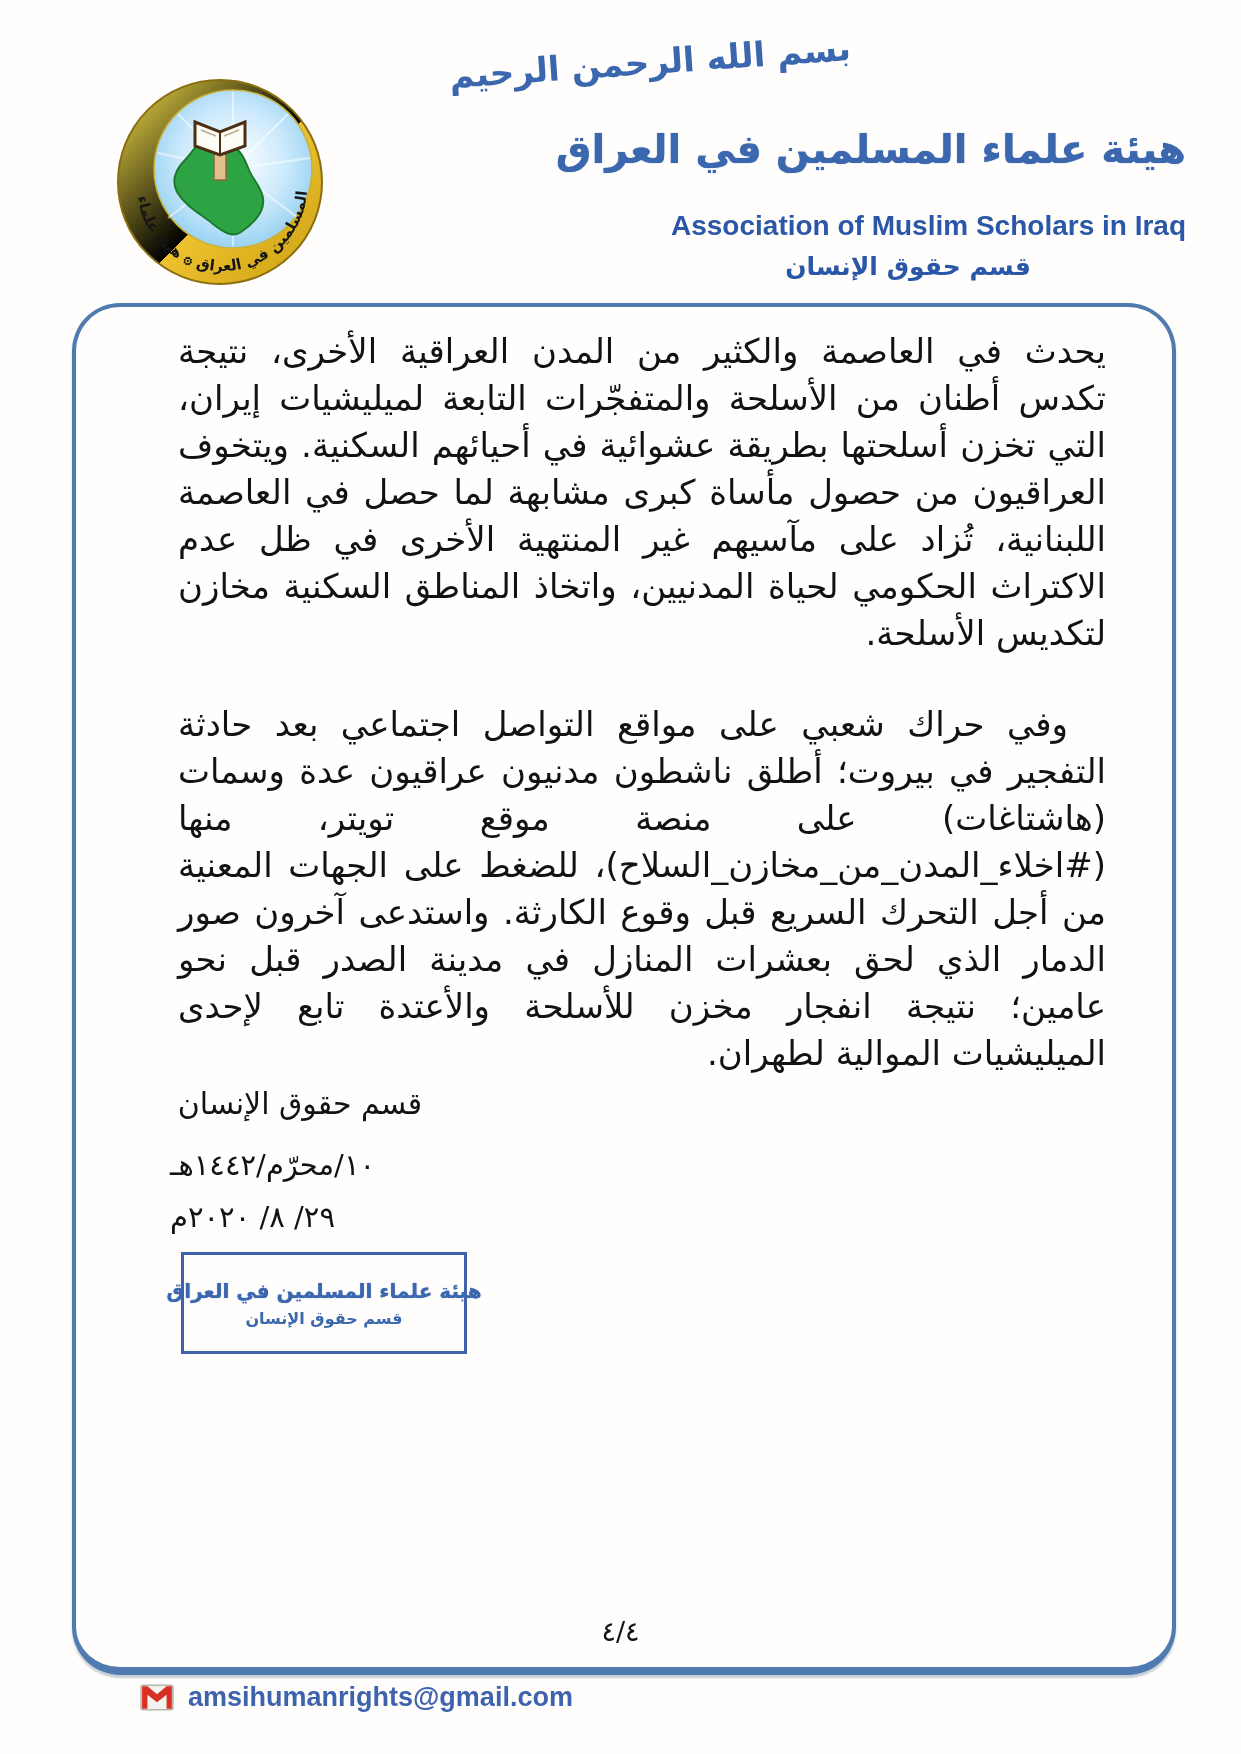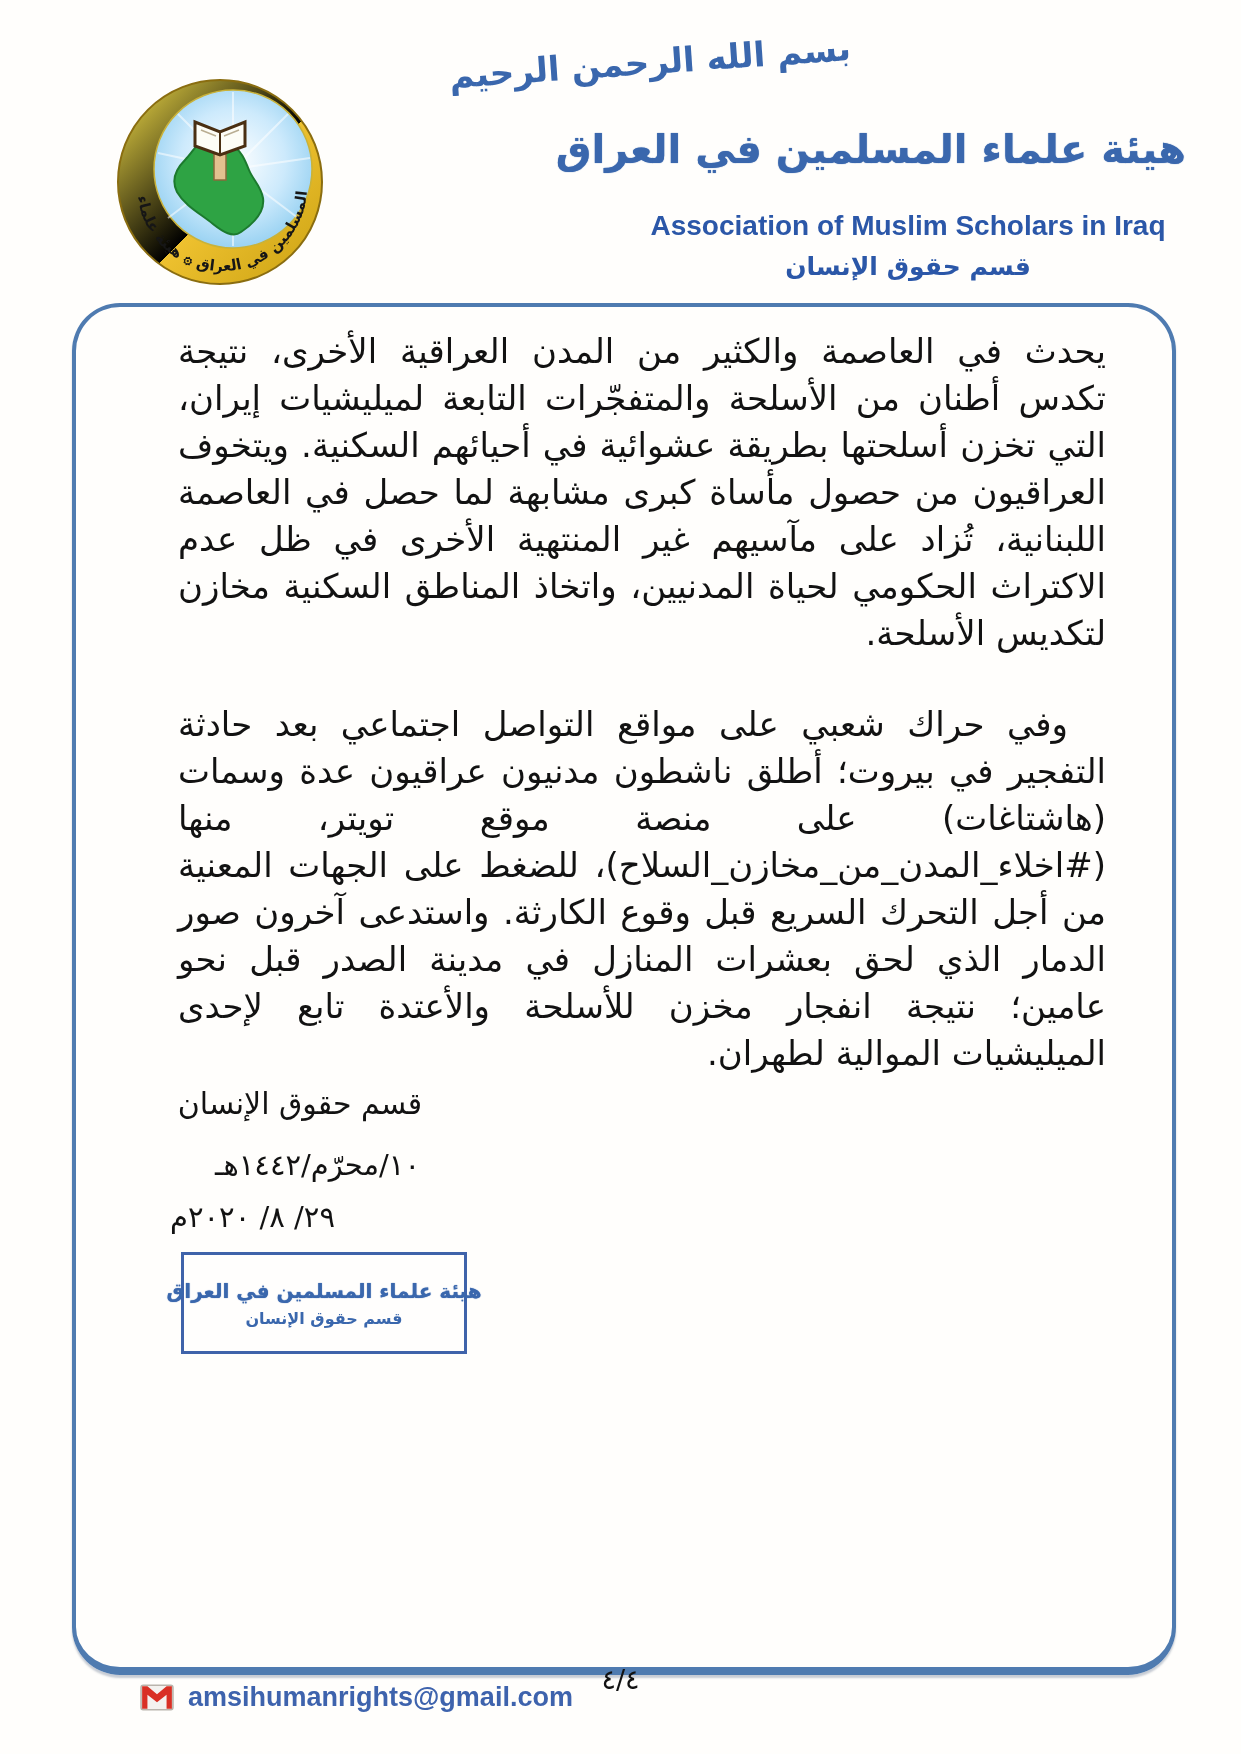--- a/index.html
+++ b/index.html
@@ -34,21 +34,21 @@
     direction: rtl;
     color: #3a67ad;
     font-size: 40px;
     font-weight: bold;
     white-space: nowrap;
     text-shadow: 0 0 1px #3a67ad;
   }
   .org-en {
     position: absolute;
     left: 630px; top: 210px; width: 556px;
-    text-align: center;
+    text-align: right;
     color: #2b57a8;
     font-family: "Liberation Sans", sans-serif;
     font-size: 28px;
     font-weight: bold;
   }
   .dept-header {
     position: absolute;
     left: 630px; top: 252px; width: 556px;
     text-align: center;
     direction: rtl;
@@ -85,21 +85,21 @@
   .sig-dept {
     position: absolute;
     left: 170px; top: 1086px; width: 260px;
     direction: rtl; text-align: center;
     color: #121212;
     font-size: 30px;
   }
   .sig-hijri {
     position: absolute;
     left: 170px; top: 1148px; width: 250px;
-    direction: rtl; text-align: right;
+    direction: rtl; text-align: left;
     color: #121212;
     font-size: 29px;
   }
   .sig-greg {
     position: absolute;
     left: 170px; top: 1200px; width: 240px;
     direction: rtl; text-align: left;
     color: #121212;
     font-size: 29px;
   }
@@ -128,21 +128,21 @@
   .stamp-dept {
     direction: rtl;
     color: #3a67ad;
     font-size: 16px;
     font-weight: bold;
   }
 
   
   .page-number {
     position: absolute;
-    left: 0; top: 1664px; width: 1241px;
+    left: 0; top: 1616px; width: 1241px;
     text-align: center;
     color: #121212;
     font-size: 27px;
   }
 
   
   .footer {
     position: absolute;
     left: 92px; top: 1682px;
     display: flex;

